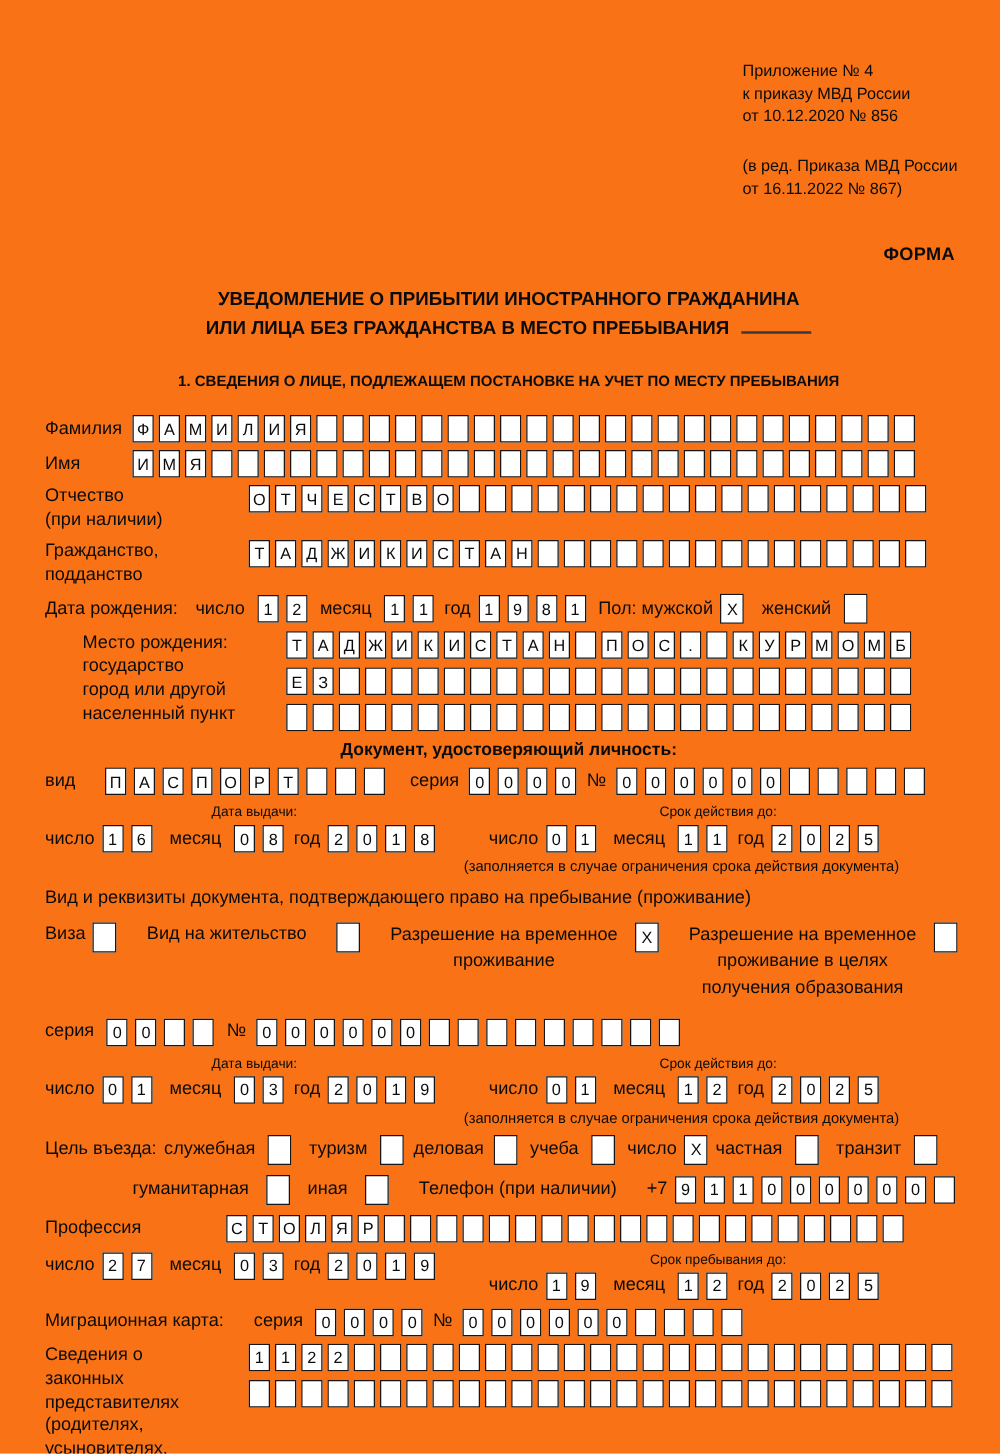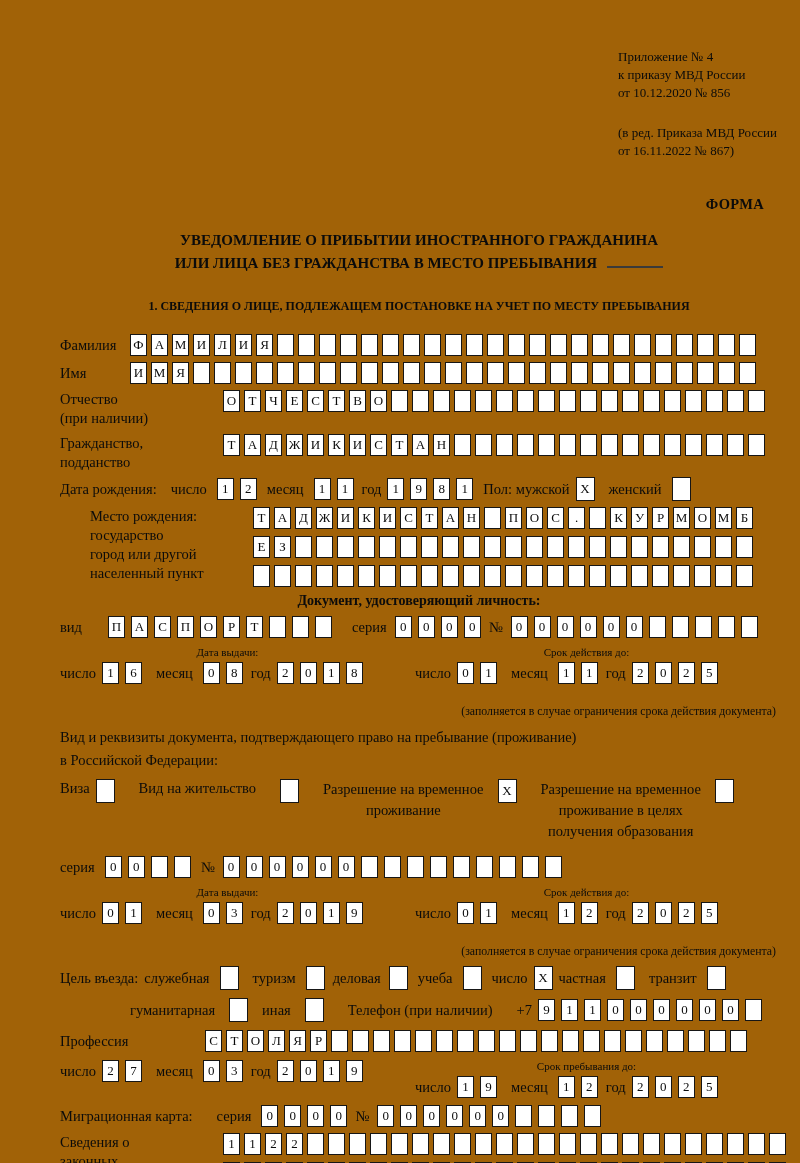--- a/index.html
+++ b/index.html
@@ -1,19 +1,19 @@
 <!DOCTYPE html>
 <html><head>
 <meta charset="utf-8">
 <style>
   html,body { margin:0; padding:0; background:#ffffff; }
   .page {
     width:800px; height:1163px; box-sizing:border-box;
-    padding:30px 22px 0 60px; background:#a16207; overflow:hidden;
-    font-family:Liberation Serif, serif; color:#0b0b0b;
+    padding:30px 22px 0 36px; background:#f97316; overflow:hidden;
+    font-family:Liberation Sans, sans-serif; color:#0b0b0b;
   }
   .pre { white-space:pre-line; }
   .ref { margin-left:558px; width:190px; font-size:13px; line-height:1.38; }
   .ref-amend { margin-top:4px; }
   .forma { text-align:right; padding-right:14px; font-weight:bold; font-size:14.5px; margin-top:18px; letter-spacing:0.3px; }
   .title { text-align:center; font-weight:bold; font-size:15px; margin-top:16px; line-height:1.55; }
   .title-underline { display:inline-block; width:56px; border-bottom:2px solid #3a3a3a; height:13px; margin-left:10px; }
   .sec-head { text-align:center; font-weight:bold; font-size:12px; margin-top:24px; margin-bottom:20px; }
   .row { display:flex; align-items:center; margin-bottom:6px; }
   .row.top { align-items:flex-start;gap:18px; }
@@ -31,21 +31,21 @@
   .cb { width:19px; height:24px; }
   .ml6{margin-left:6px} .ml8{margin-left:8px} .ml10{margin-left:10px}
   .ml14{margin-left:14px} .ml20{margin-left:20px} .ml24{margin-left:24px}
   .stack { display:flex; flex-direction:column; gap:7px; }
   .doc-head { text-align:center; font-weight:bold; font-size:14px; margin:4px 0 7px; }
   .dg-wrap { display:flex; margin-bottom:7px; }
   .dg-l { width:335px; flex:none; }
   .dg-r { flex:1; }
   .dg-head { text-align:center; font-size:11px; margin-bottom:4px; }
   .dg-row { display:flex; align-items:center; }
-  .dg-note { font-size:11.8px; text-align:right; margin-top:20px; padding-right:2px; }
+  .dg-note { font-size:11.8px; margin-top:4px; padding-right:2px; }
   .intro { font-size:14.5px; line-height:1.55; }
   .permit-row { display:flex; align-items:flex-start; margin:8px 0 14px; }
   .popt { text-align:center; font-size:14.5px; line-height:1.45; flex:none; }
   .purpose-row { display:flex; align-items:center; margin-bottom:8px; }
 </style>
 </head>
 <body>
 
 <div class="page">
 
@@ -399,21 +399,20 @@
             <span class="cell">0</span>
             <span class="cell">2</span>
             <span class="cell">5</span>
           </div>
       </div>
       <div class="dg-note">(заполняется в случае ограничения срока действия документа)</div>
     </div>
   </div>
 
   <div class="intro" style="margin-top:4px;">Вид и реквизиты документа, подтверждающего право на пребывание (проживание)</div>
-  <div class="intro">в Российской Федерации:</div>
 
   <div class="permit-row">
     <span class="lbl">Виза</span>
     <span class="cell cb ml6"></span>
     <span class="lbl ml24">Вид на жительство</span>
     <span class="cell cb ml24"></span>
     <div class="popt pre ml24">Разрешение на временное
 проживание</div>
     <span class="cell cb ml14">X</span>
     <div class="popt pre ml24">Разрешение на временное

